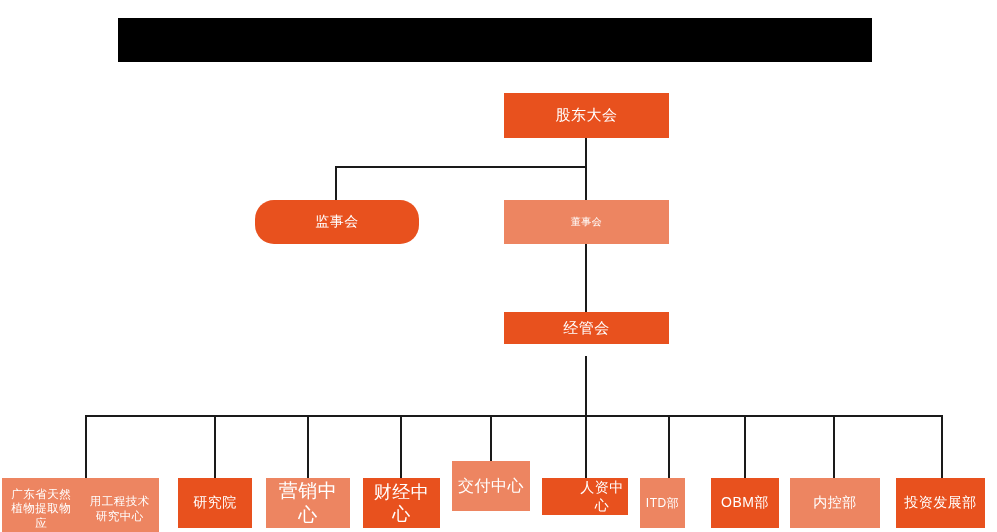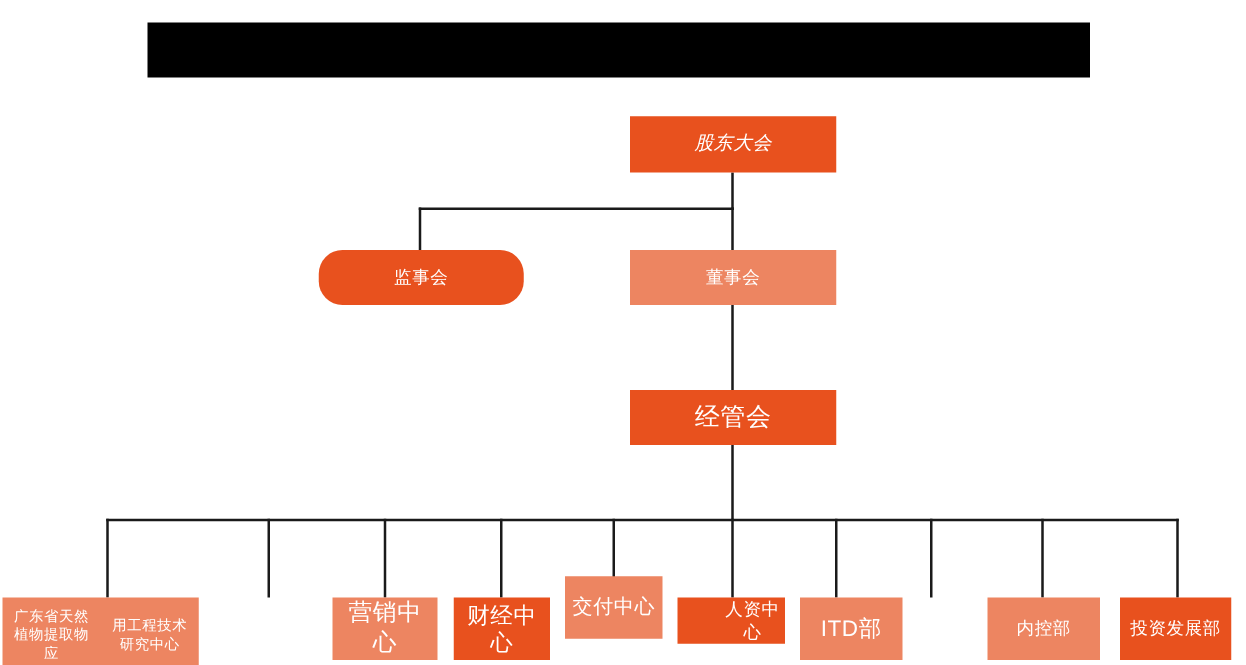--- a/index.html
+++ b/index.html
@@ -87,62 +87,68 @@
   <div class="conn-v" style="left:214px; top:415px; height:63px;"></div>
   <div class="conn-v" style="left:307px; top:415px; height:63px;"></div>
   <div class="conn-v" style="left:400px; top:415px; height:63px;"></div>
   <div class="conn-v" style="left:490px; top:415px; height:63px;"></div>
   <div class="conn-v" style="left:585px; top:415px; height:63px;"></div>
   <div class="conn-v" style="left:668px; top:415px; height:63px;"></div>
   <div class="conn-v" style="left:744px; top:415px; height:63px;"></div>
   <div class="conn-v" style="left:833px; top:415px; height:63px;"></div>
   <div class="conn-v" style="left:941px; top:415px; height:63px;"></div>
 
-  <div class="node tone-dark" style="left:504px; top:93px; width:165px; height:45px; font-size:15px;font-style:italic;">
+  <div class="node tone-dark" style="left:504px; top:93px; width:165px; height:45px; font-size:15px;">
     <span class="node-label">股东大会</span>
   </div>
 
   <div class="node tone-dark" style="left:255px; top:200px; width:164px; height:44px; font-size:14px;border-radius:19px;">
     <span class="node-label">监事会</span>
   </div>
 
-  <div class="node tone-light" style="left:504px; top:200px; width:165px; height:44px; font-size:14px;">
+  <div class="node tone-light" style="left:504px; top:200px; width:165px; height:44px; font-size:10px;">
     <span class="node-label">董事会</span>
   </div>
 
-  <div class="node tone-dark" style="left:504px; top:312px; width:165px; height:44px; font-size:20px;justify-content:center;">
+  <div class="node tone-dark" style="left:504px; top:312px; width:165px; height:32px; font-size:15px;justify-content:center;">
     <span class="node-label">经管会</span>
   </div>
 
   <div class="node tone-light" style="left:2px; top:478px; width:157px; height:61px; font-size:11.5px; ">
     <span class="node-label">广东省天然植物提取物应</span>
     <span class="node-label">用工程技术研究中心</span>
   </div>
 
+  <div class="node tone-dark" style="left:178px; top:478px; width:74px; height:50px; font-size:14px;">
+    <span class="node-label">研究院</span>
+  </div>
 
   <div class="node tone-light" style="left:266px; top:478px; width:84px; height:50px; font-size:19px;">
     <span class="node-label">营销中心</span>
   </div>
 
   <div class="node tone-dark" style="left:363px; top:478px; width:77px; height:50px; font-size:18px;">
     <span class="node-label">财经中心</span>
   </div>
 
   <div class="node tone-light" style="left:452px; top:461px; width:78px; height:50px; font-size:16px;">
     <span class="node-label">交付中心</span>
   </div>
 
   <div class="node tone-dark" style="left:542px; top:478px; width:86px; height:37px; font-size:14px;padding-left:34px;">
     <span class="node-label">人资中心</span>
   </div>
 
-  <div class="node tone-light" style="left:640px; top:478px; width:82px; height:50px; font-size:18px;">
+  <div class="node tone-light" style="left:640px; top:478px; width:45px; height:50px; font-size:12px;">
     <span class="node-label">ITD部</span>
   </div>
 
+  <div class="node tone-dark" style="left:711px; top:478px; width:68px; height:50px; font-size:14px;">
+    <span class="node-label">OBM部</span>
+  </div>
 
   <div class="node tone-light" style="left:790px; top:478px; width:90px; height:50px; font-size:14px;">
     <span class="node-label">内控部</span>
   </div>
 
   <div class="node tone-dark" style="left:896px; top:478px; width:89px; height:50px; font-size:14px;justify-content:flex-end;">
     <span class="node-label">投资发展部</span>
   </div>
 
 </div>

